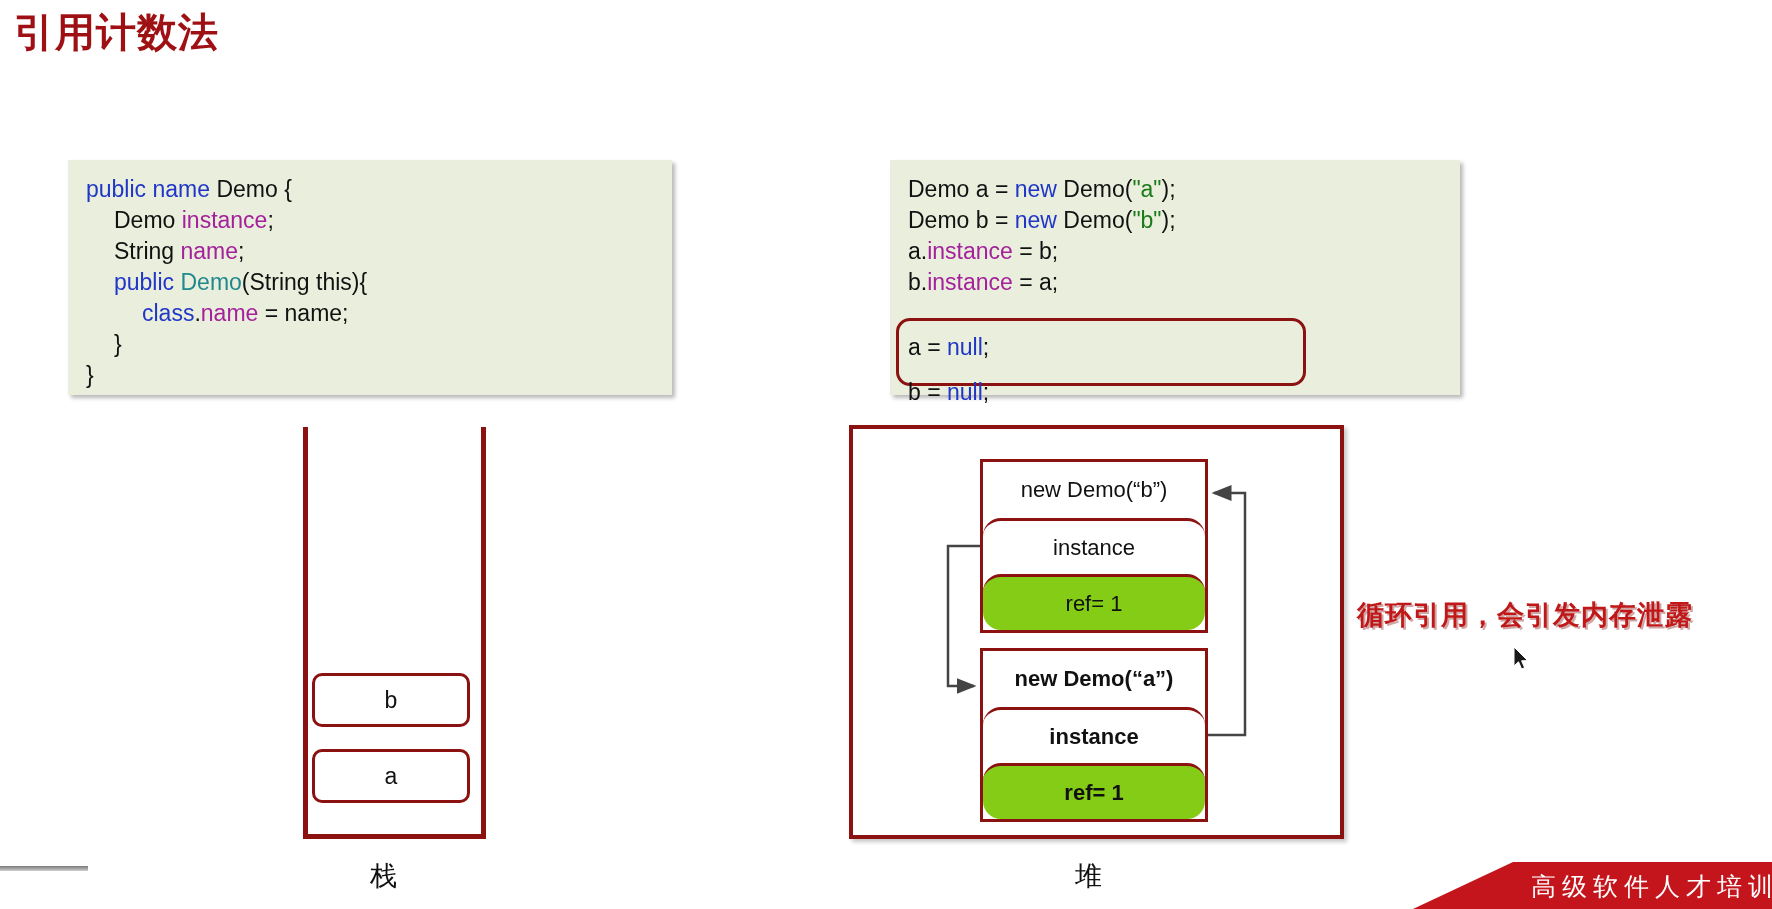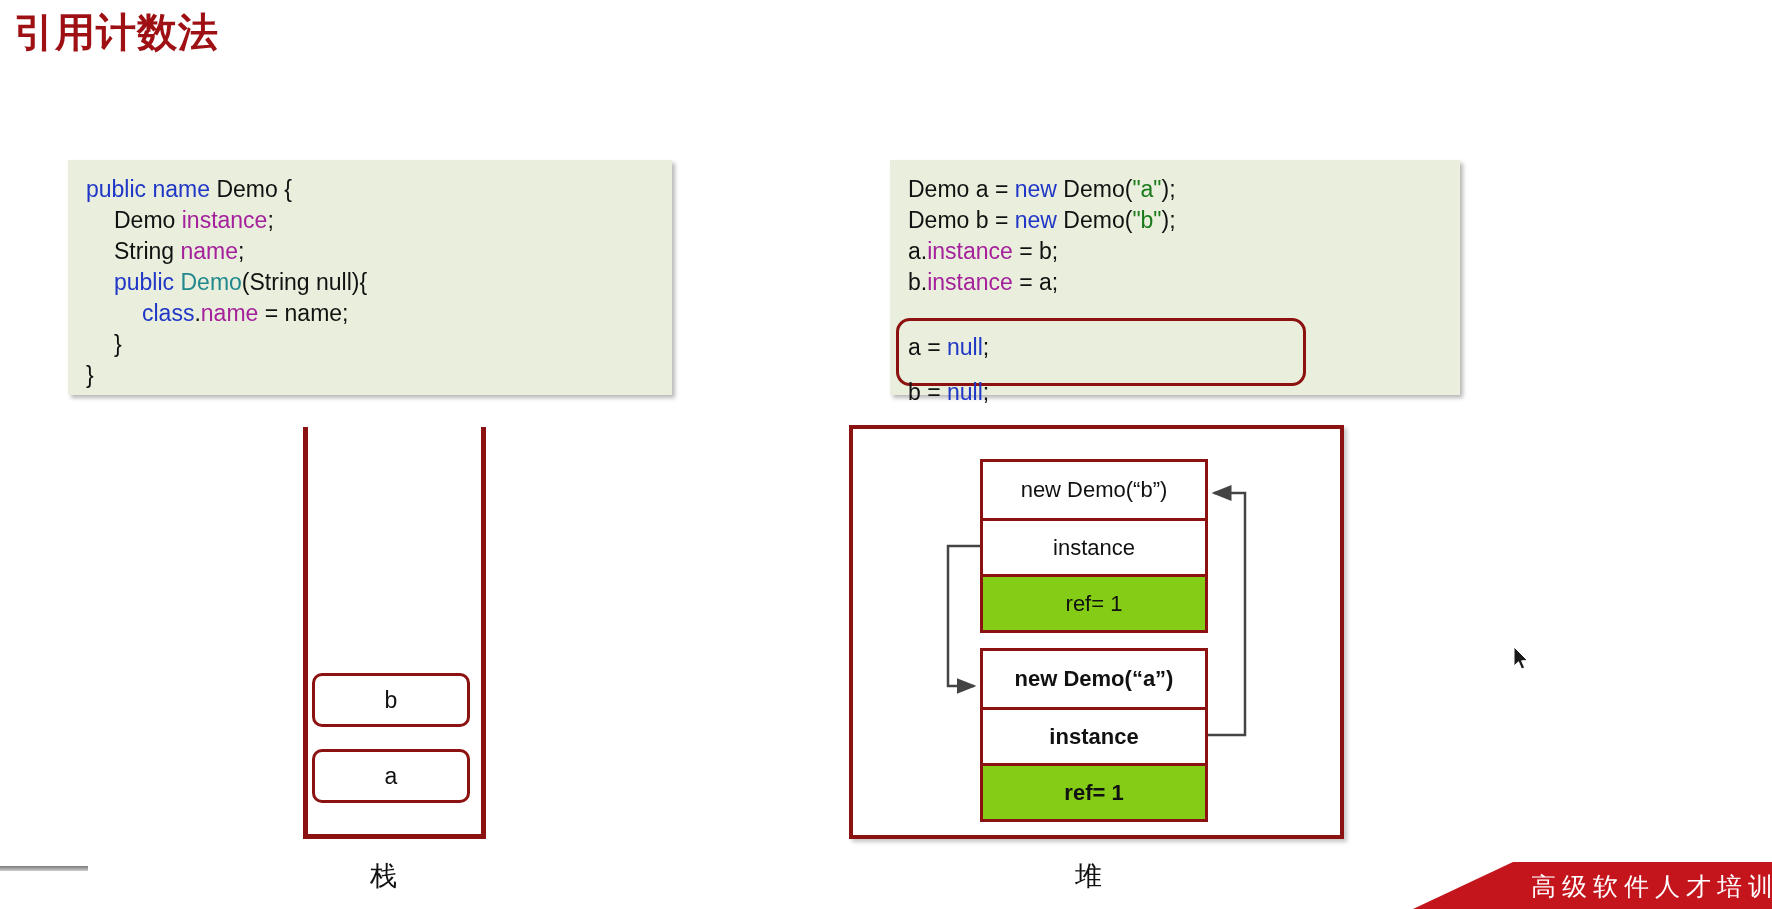--- a/index.html
+++ b/index.html
@@ -77,21 +77,21 @@
     box-shadow: 3px 3px 4px rgba(0,0,0,0.22);
   }
   .obj-box {
     position: absolute; left: 980px; width: 228px;
     border: 3px solid #8C1111; background: #fff;
   }
   #obj-b { top: 459px; }
   #obj-a { top: 648px; font-weight: bold; }
   .obj-row {
     height: 56px; display: flex; align-items: center; justify-content: center;
-    font-size: 22px; color: #111; background: #fff;
+    font-size: 22px; color: #111; background: #fff; border-radius: 18px;
   }
   .obj-row + .obj-row { border-top: 3px solid #8C1111; }
   .obj-row.ref { background: #84cc16; }
 
   
   #arrow-b-to-a, #arrow-a-to-b { position: absolute; left: 0; top: 0; width: 1772px; height: 909px; pointer-events: none; }
 
   
   .caption { position: absolute; font-size: 27px; color: #111; }
   #caption-stack { left: 370px; top: 858px; }
@@ -132,21 +132,21 @@
 </head>
 <body>
 
 <div id="slide">
 
   <div class="title">引用计数法</div>
 
   <div class="code-panel" id="code-left"><span class="kw">public</span> <span class="kw">name</span> <span>Demo</span> <span>{</span>
 <span class="ind1"></span><span>Demo</span> <span class="fld">instance</span><span>;</span>
 <span class="ind1"></span><span>String</span> <span class="fld">name</span><span>;</span>
-<span class="ind1"></span><span class="kw">public</span> <span class="cls">Demo</span><span>(String null){</span>
+<span class="ind1"></span><span class="kw">public</span> <span class="cls">Demo</span><span>(String this){</span>
 <span class="ind2"></span><span class="kw">class</span><span>.</span><span class="fld">name</span><span> = name;</span>
 <span class="ind1"></span><span>}</span>
 <span>}</span></div>
 
   <div class="code-panel" id="code-right"><span>Demo</span> a = <span class="kw">new</span> <span>Demo</span>(<span class="str">"a"</span>);
 <span>Demo</span> b = <span class="kw">new</span> <span>Demo</span>(<span class="str">"b"</span>);
 a.<span class="fld">instance</span> = b;
 b.<span class="fld">instance</span> = a;</div>
 
   <div class="null-box"></div>
@@ -193,20 +193,21 @@
     <defs>
       <marker id="ah2" markerWidth="9" markerHeight="9" refX="7" refY="3.2" orient="auto">
         <path d="M0,0 L8,3.2 L0,6.4 z" fill="#444"></path>
       </marker>
     </defs>
     <path d="M 1208,735 L 1245,735 L 1245,493 L 1214,493" fill="none" stroke="#444" stroke-width="2.5" marker-end="url(#ah2)"></path>
   </svg>
 
   <div class="caption" id="caption-heap">堆</div>
 
+  <div id="note">循环引用，会引发内存泄露</div>
 
   <svg id="cursor" viewBox="0 0 18 26" xmlns="http://www.w3.org/2000/svg">
     <path d="M1,1 L1,20 L5.5,15.8 L8.6,23 L11.6,21.7 L8.6,14.8 L14.6,14.6 z" fill="#1a1a1a" stroke="#fff" stroke-width="1"></path>
   </svg>
 
   <div id="bottom-left-edge"></div>
   <div id="bottom-ribbon">
     <div id="ribbon-shape"></div>
     <div id="ribbon-text">高级软件人才培训专家</div>
   </div>

